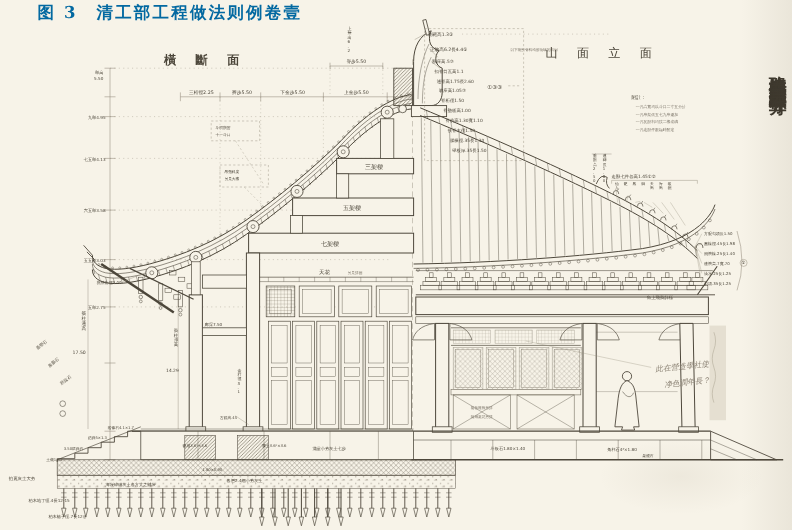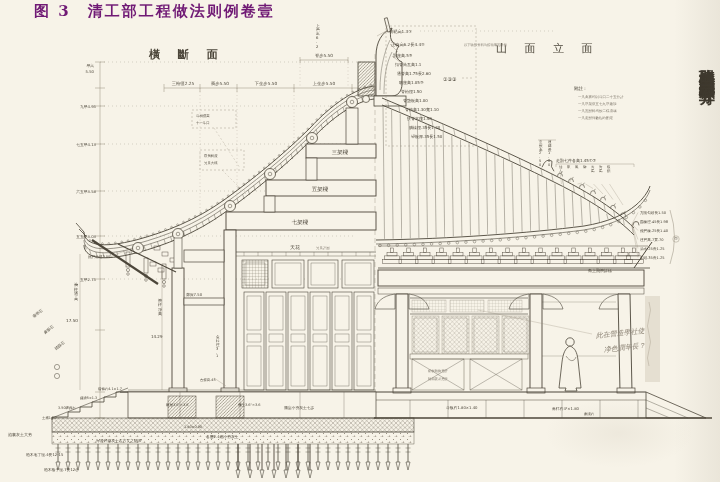--- a/index.html
+++ b/index.html
@@ -3,21 +3,21 @@
 <meta charset="utf-8">
 <style>
   html,body{margin:0;padding:0;background:#e8e4d8;}
   .page{position:relative;width:720px;height:482px;background:#f7f3e8;overflow:hidden;
         font-family:"DejaVu Sans",sans-serif;color:#4c463a;}
   .page .shade{position:absolute;right:0;top:0;width:46px;height:100%;
         background:linear-gradient(to left,rgba(120,110,88,.10),rgba(120,110,88,0));pointer-events:none;}
   .page .smudge{position:absolute;right:26px;bottom:14px;width:150px;height:70px;
         background:radial-gradient(ellipse,rgba(140,128,104,.09),rgba(140,128,104,0) 70%);pointer-events:none;}
   .title{position:absolute;left:34px;top:2px;font-family:"DejaVu Serif","Liberation Serif",serif;
-        font-weight:bold;font-size:15px;letter-spacing:2px;color:#701a75;}
+        font-weight:bold;font-size:15px;letter-spacing:2px;color:#0369a1;}
   .sec-label{position:absolute;font-family:"DejaVu Serif","Liberation Serif",serif;
         font-size:11px;letter-spacing:7px;color:#4c463a;}
   .sec-left{left:149px;top:47px;font-weight:bold;}
   .sec-right{left:496px;top:41px;}
   .margin-caption{position:absolute;right:3px;top:56px;height:400px;
         writing-mode:vertical-rl;text-orientation:upright;
         font-family:"DejaVu Serif","Liberation Serif",serif;font-size:16px;
         letter-spacing:1px;font-weight:600;color:#3a352b;}
   svg text{font-family:"DejaVu Sans",sans-serif;}
 </style>

